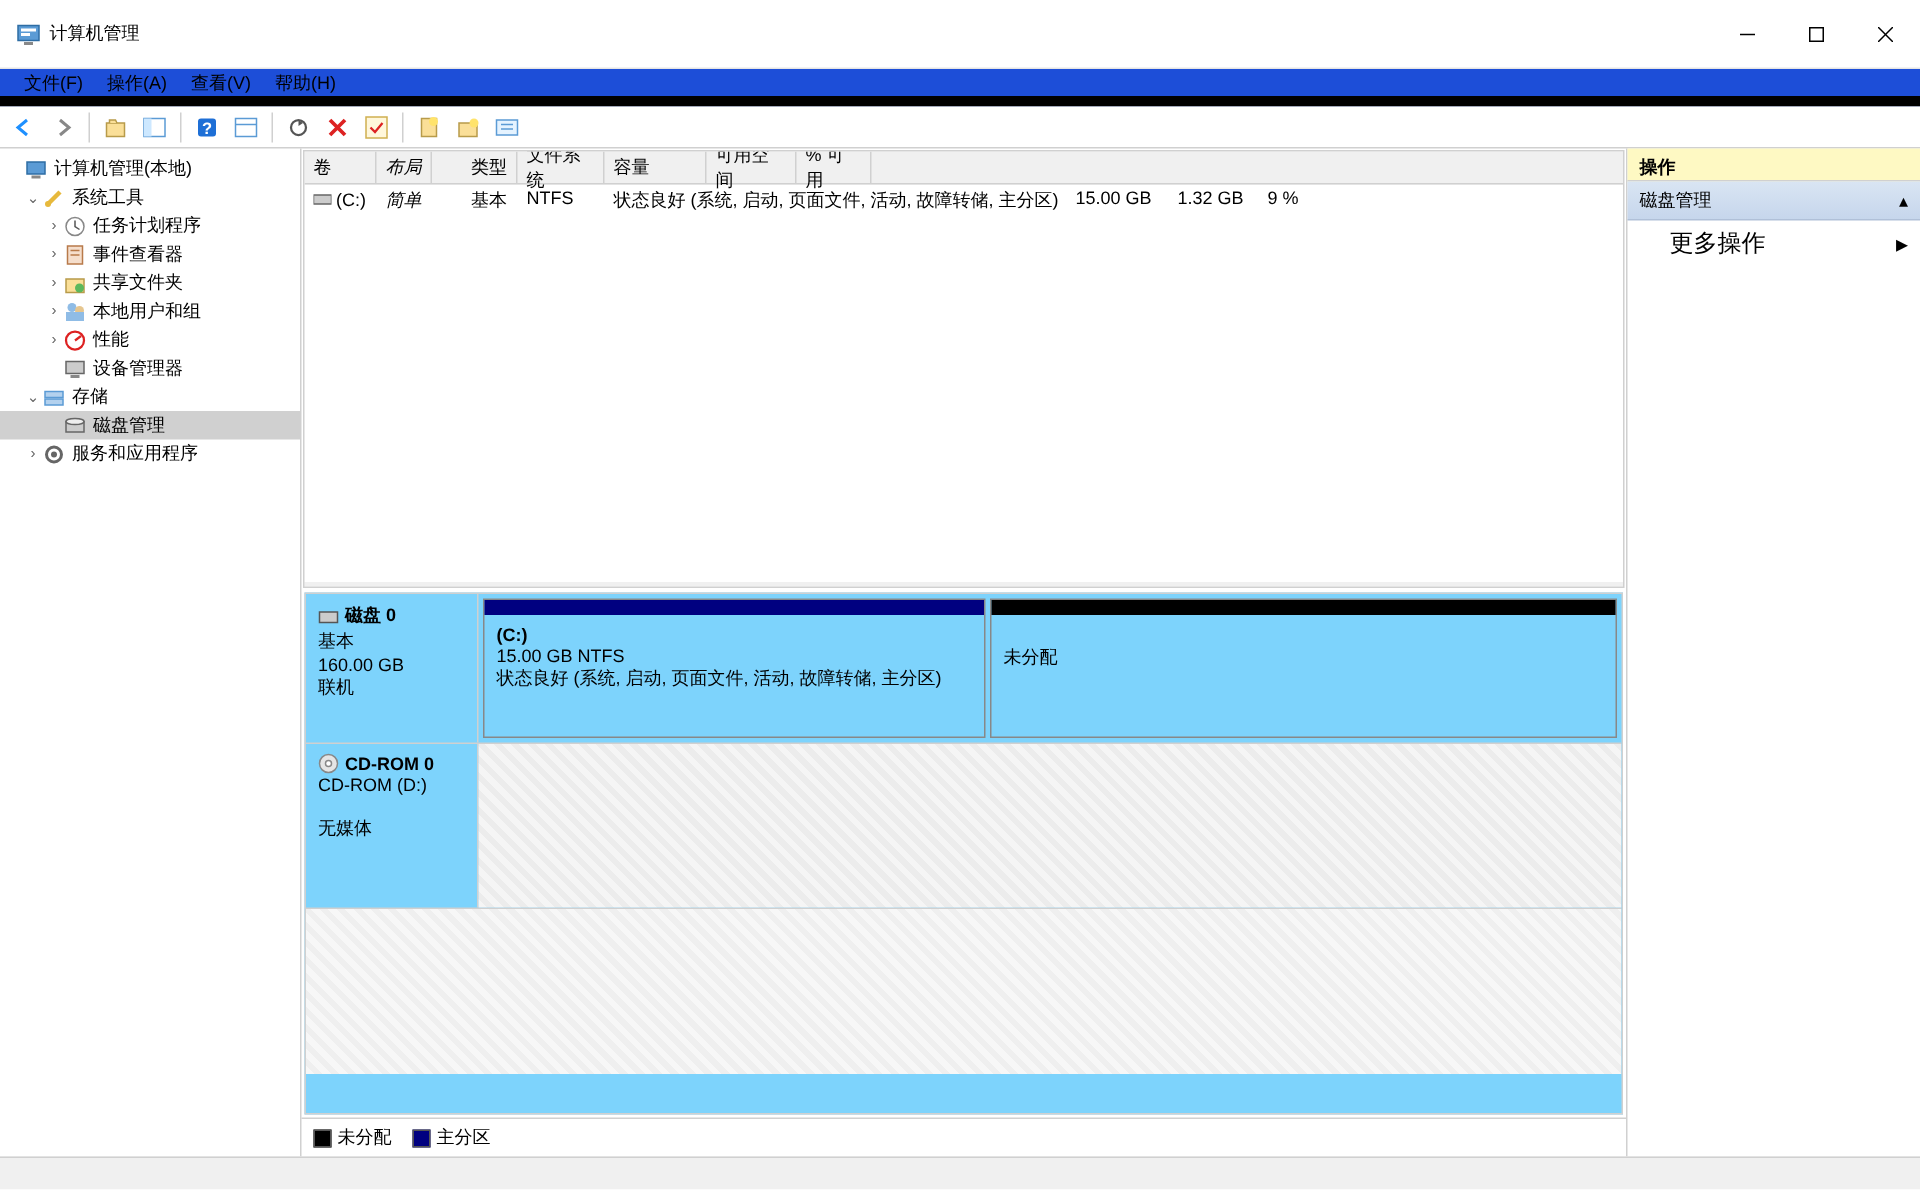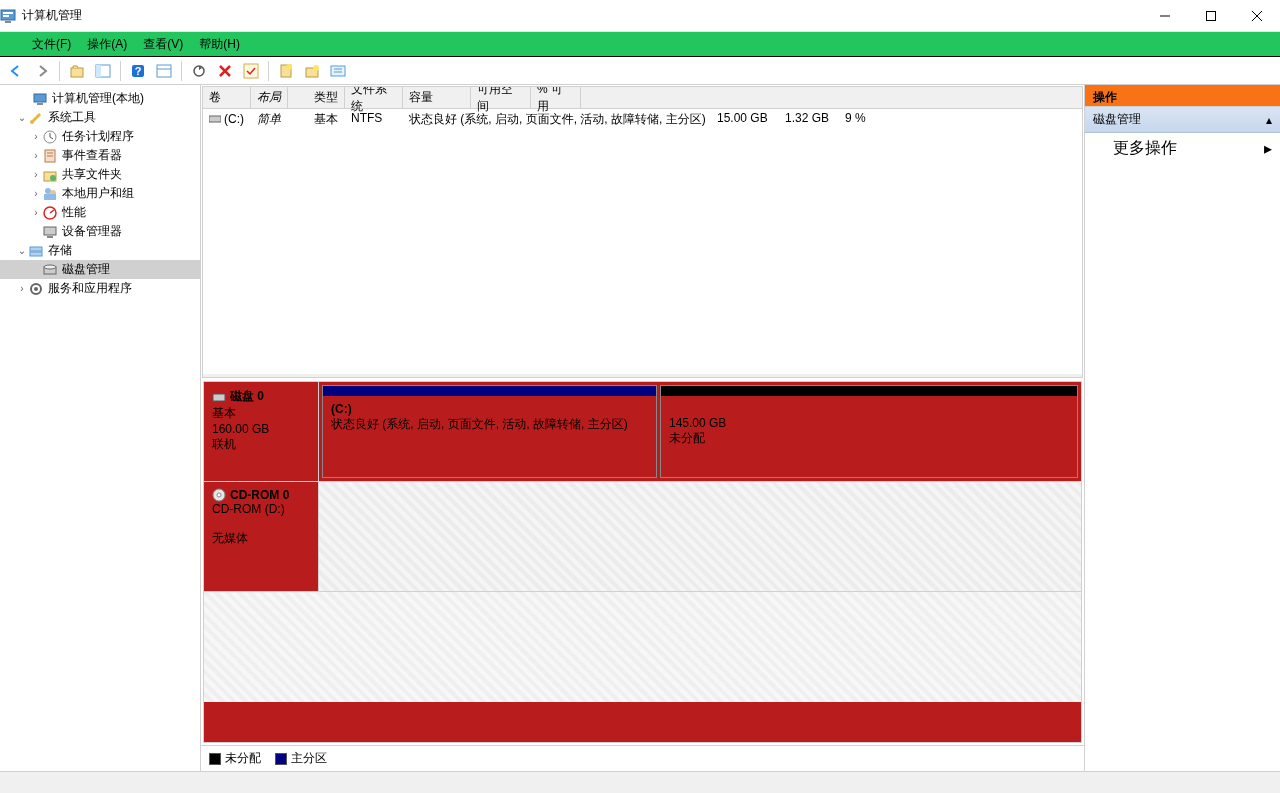--- a/index.html
+++ b/index.html
@@ -1,41 +1,41 @@
 <!DOCTYPE html>
 <html><head>
 <meta charset="utf-8">
 <style>
 * { margin: 0; padding: 0; box-sizing: border-box; font-family: "Microsoft YaHei", "Segoe UI", sans-serif; }
 body { width: 1280px; height: 793px; background: #fff; display: flex; flex-direction: column; overflow: hidden; font-size: 12px; }
 
 
-.titlebar { height: 32px; background: #fff; display: flex; align-items: center; padding-left: 0; border-bottom: 1px solid #e5e5e5; }
+.titlebar { height: 46px; background: #fff; display: flex; align-items: center; padding-left: 11px; border-bottom: 1px solid #e5e5e5; }
 .titlebar .app-icon { width: 16px; height: 16px; margin-right: 6px; }
 .titlebar .title { flex: 1; font-size: 12px; }
 .win-controls { display: flex; }
 .win-btn { width: 46px; height: 30px; display: flex; align-items: center; justify-content: center; }
 
 
-.menubar { height: 25px; display: flex; align-items: center; padding-left: 24px; border-bottom: 1px solid #000000; background: #22c55e; }
+.menubar { height: 25px; display: flex; align-items: center; padding-left: 8px; border-bottom: 7px solid #000000; background: #1d4ed8; }
 .menu-item { padding: 3px 8px; font-size: 12px; }
 
 
 .toolbar { height: 28px; display: flex; align-items: center; padding-left: 4px; border-bottom: 1px solid #d0d0d0; background: #fff; gap: 2px; }
 .tool-btn { width: 24px; height: 24px; display: flex; align-items: center; justify-content: center; border: 1px solid transparent; }
 .tool-sep { width: 1px; height: 20px; background: #d0d0d0; margin: 0 3px; }
 
 
 .main { flex: 1; display: flex; min-height: 0; }
 .tree-pane { width: 201px; border-right: 1px solid #d0d0d0; padding: 4px 0; overflow: auto; }
 .center-pane { flex: 1; display: flex; flex-direction: column; border-right: 1px solid #d0d0d0; min-width: 0; }
 .actions-pane { width: 195px; }
 
 
-.tree-node { display: flex; align-items: center; height: 19px; padding-left: 20px; font-size: 12px; white-space: nowrap; }
+.tree-node { display: flex; align-items: center; height: 19px; padding-left: 4px; font-size: 12px; white-space: nowrap; }
 .tree-node.selected { background: #d0d0d0; }
 .tree-toggle { width: 12px; text-align: center; color: #666; font-size: 10px; }
 .tree-icon { width: 16px; height: 16px; margin-right: 4px; display: inline-flex; align-items: center; justify-content: center; }
 .indent-1 { padding-left: 16px; }
 .indent-2 { padding-left: 30px; }
 
 
 .vol-header { display: flex; background: #f0f0f0; border-bottom: 1px solid #d0d0d0; height: 22px; }
 .vol-header > div { border-right: 1px solid #d0d0d0; padding: 3px 6px; font-size: 12px; display: flex; align-items: center; }
 .vol-list { flex: 0 0 290px; overflow: auto; border-bottom: 3px solid #f0f0f0; outline: 1px solid #d0d0d0; margin: 2px; }
@@ -44,39 +44,39 @@
 .col-volume { width: 48px; }
 .col-layout { width: 37px; font-style: italic; }
 .col-type { width: 37px; margin-left: 20px; }
 .col-fs { width: 58px; }
 .col-status { width: 308px; }
 .col-capacity { width: 68px; text-align: left; }
 .col-free { width: 60px; text-align: left; }
 .col-pct { width: 50px; text-align: left; }
 
 
-.disk-graphical { flex: 1; margin: 2px; border: 1px solid #d0d0d0; overflow: auto; background: #b91c1c; }
+.disk-graphical { flex: 1; margin: 2px; border: 1px solid #d0d0d0; overflow: auto; background: #7dd3fc; }
 .disk-row { display: flex; border-bottom: 1px solid #d0d0d0; }
 .disk-info { width: 115px; padding: 6px 8px; border-right: 1px solid #d0d0d0; font-size: 12px; }
 .disk-info .disk-name { font-weight: bold; display: flex; align-items: center; gap: 4px; }
 .disk-partitions { flex: 1; display: flex; padding: 3px; gap: 3px; }
 .partition { border: 1px solid #888; display: flex; flex-direction: column; }
 .partition-header { height: 10px; }
 .partition-header.primary { background: #000080; }
 .partition-header.unalloc { background: #000; }
 .partition-body { padding: 6px 8px; font-size: 12px; flex: 1; }
 .partition-body .p-name { font-weight: bold; }
 
 
 .legend { height: 26px; display: flex; align-items: center; padding-left: 8px; gap: 14px; border-top: 1px solid #d0d0d0; font-size: 12px; }
 .legend-item { display: flex; align-items: center; gap: 4px; }
 .legend-swatch { width: 12px; height: 12px; border: 1px solid #555; }
 
 
-.actions-header { height: 22px; padding: 4px 8px; background: #f97316; border-bottom: 1px solid #d0d0d0; font-size: 12px; font-weight: bold; }
+.actions-header { height: 22px; padding: 4px 8px; background: #fef9c3; border-bottom: 1px solid #d0d0d0; font-size: 12px; font-weight: bold; }
 .actions-section { background: linear-gradient(#d9e5f3, #c6d6ec); padding: 4px 8px; font-size: 12px; display: flex; justify-content: space-between; align-items: center; border-bottom: 1px solid #b0c0d8; }
 .actions-item { padding: 5px 8px 5px 28px; font-size: 16px; display: flex; justify-content: space-between; align-items: center; }
 
 
 .statusbar { height: 22px; border-top: 1px solid #d0d0d0; background: #f0f0f0; }
 
 svg { display: block; }
 </style>
 </head>
 <body>
@@ -357,28 +357,28 @@
             </div>
           <div>基本</div>
           <div>160.00 GB</div>
           <div>联机</div>
         </div>
         <div class="disk-partitions">
           <div class="partition" style="width:335px">
             <div class="partition-header primary"></div>
             <div class="partition-body">
               <div class="p-name">(C:)</div>
+              <div>15.00 GB NTFS</div>
               <div>状态良好 (系统, 启动, 页面文件, 活动, 故障转储, 主分区)</div>
             </div>
           </div>
           <div class="partition" style="flex:1">
             <div class="partition-header unalloc"></div>
             <div class="partition-body">
               <div class="p-name">&nbsp;</div>
-              <div>145.00 GB</div>
               <div>未分配</div>
             </div>
           </div>
         </div>
       </div>
       <div class="disk-row" style="min-height:110px">
         <div class="disk-info">
           <div class="disk-name">
               <span>
                 <svg width="14" height="14">

